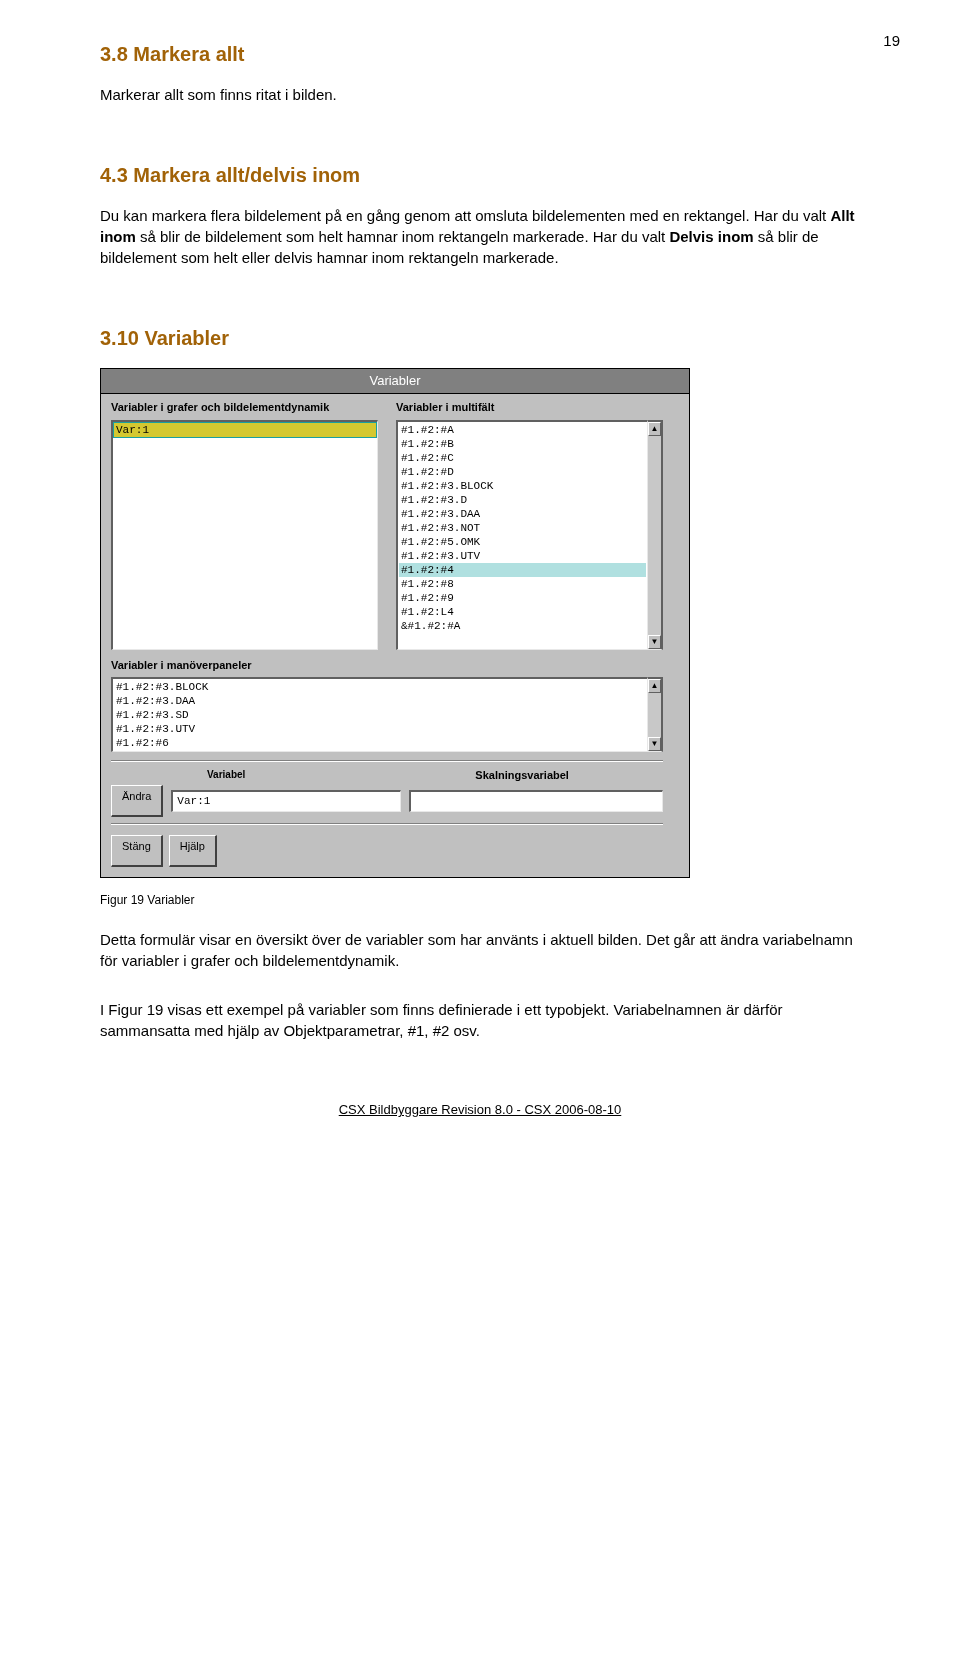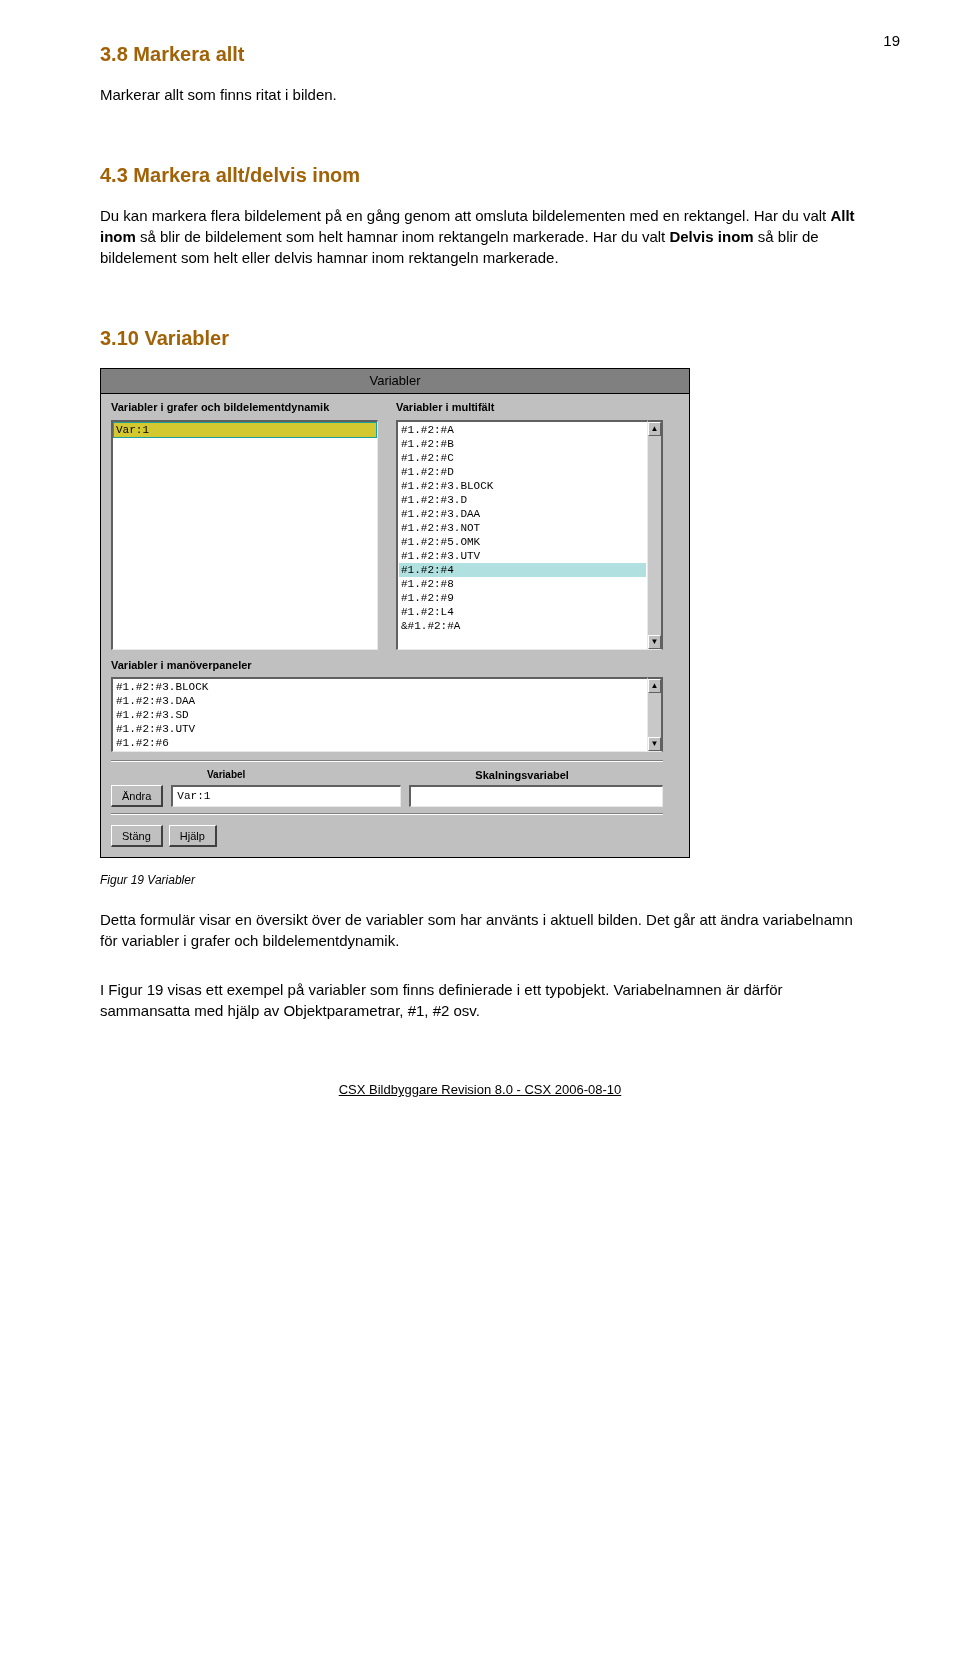--- a/index.html
+++ b/index.html
@@ -23,21 +23,21 @@
     background: #c0c0c0;
     border: 1px solid #000;
     font-family: Arial, Helvetica, sans-serif;
     font-size: 11px;
     color: #000;
     margin-bottom: 8px;
     position: relative;
   }
   .dlg-title {
     background: #808080;
-    color: #000000;
+    color: #ffffff;
     text-align: center;
     padding: 3px 0;
     font-size: 13px;
     border-bottom: 1px solid #000;
   }
   .dlg-body { padding: 6px 26px 10px 10px; }
   .dlg-row { display: flex; gap: 18px; margin-bottom: 8px; }
   .dlg-col { flex: 1; }
   .dlg-label { font-weight: bold; font-size: 11px; margin-bottom: 4px; }
   .listbox-wrap { display: flex; }
@@ -91,38 +91,38 @@
   .field-labels .lbl2 { margin-left: 230px; font-weight: bold; font-size: 11px; }
   .btn {
     background: #c0c0c0;
     border-top: 1px solid #fff;
     border-left: 1px solid #fff;
     border-right: 2px solid #404040;
     border-bottom: 2px solid #404040;
     padding: 3px 10px;
     font-size: 11px;
     min-width: 44px;
-    height: 22px;
+    height: 32px;
     cursor: pointer;
   }
   .txt-input {
     background: #fff;
     border-top: 2px solid #606060;
     border-left: 2px solid #606060;
     border-right: 1px solid #e8e8e8;
     border-bottom: 1px solid #e8e8e8;
     height: 22px;
     padding: 2px 4px;
     font-family: "Courier New", monospace;
     font-size: 11px;
     flex: 1;
   }
   .txt-input.w2 { width: 230px; flex: none; }
   .btn-row { display: flex; gap: 6px; margin-top: 10px; }
-  .caption { font-size: 12px; margin-top: 14px; margin-bottom: 20px; font-style: italic; }
+  .caption { font-size: 12px; margin-top: 14px; margin-bottom: 20px; }
   .footer { text-align: center; font-size: 13px; margin-top: 60px; text-decoration: underline; }
 </style>
 </head>
 <body>
 
 <div class="page-num">19</div>
 
 <div class="h2">3.8  Markera allt</div>
 <p class="para">Markerar allt som finns ritat i bilden.</p>
 

